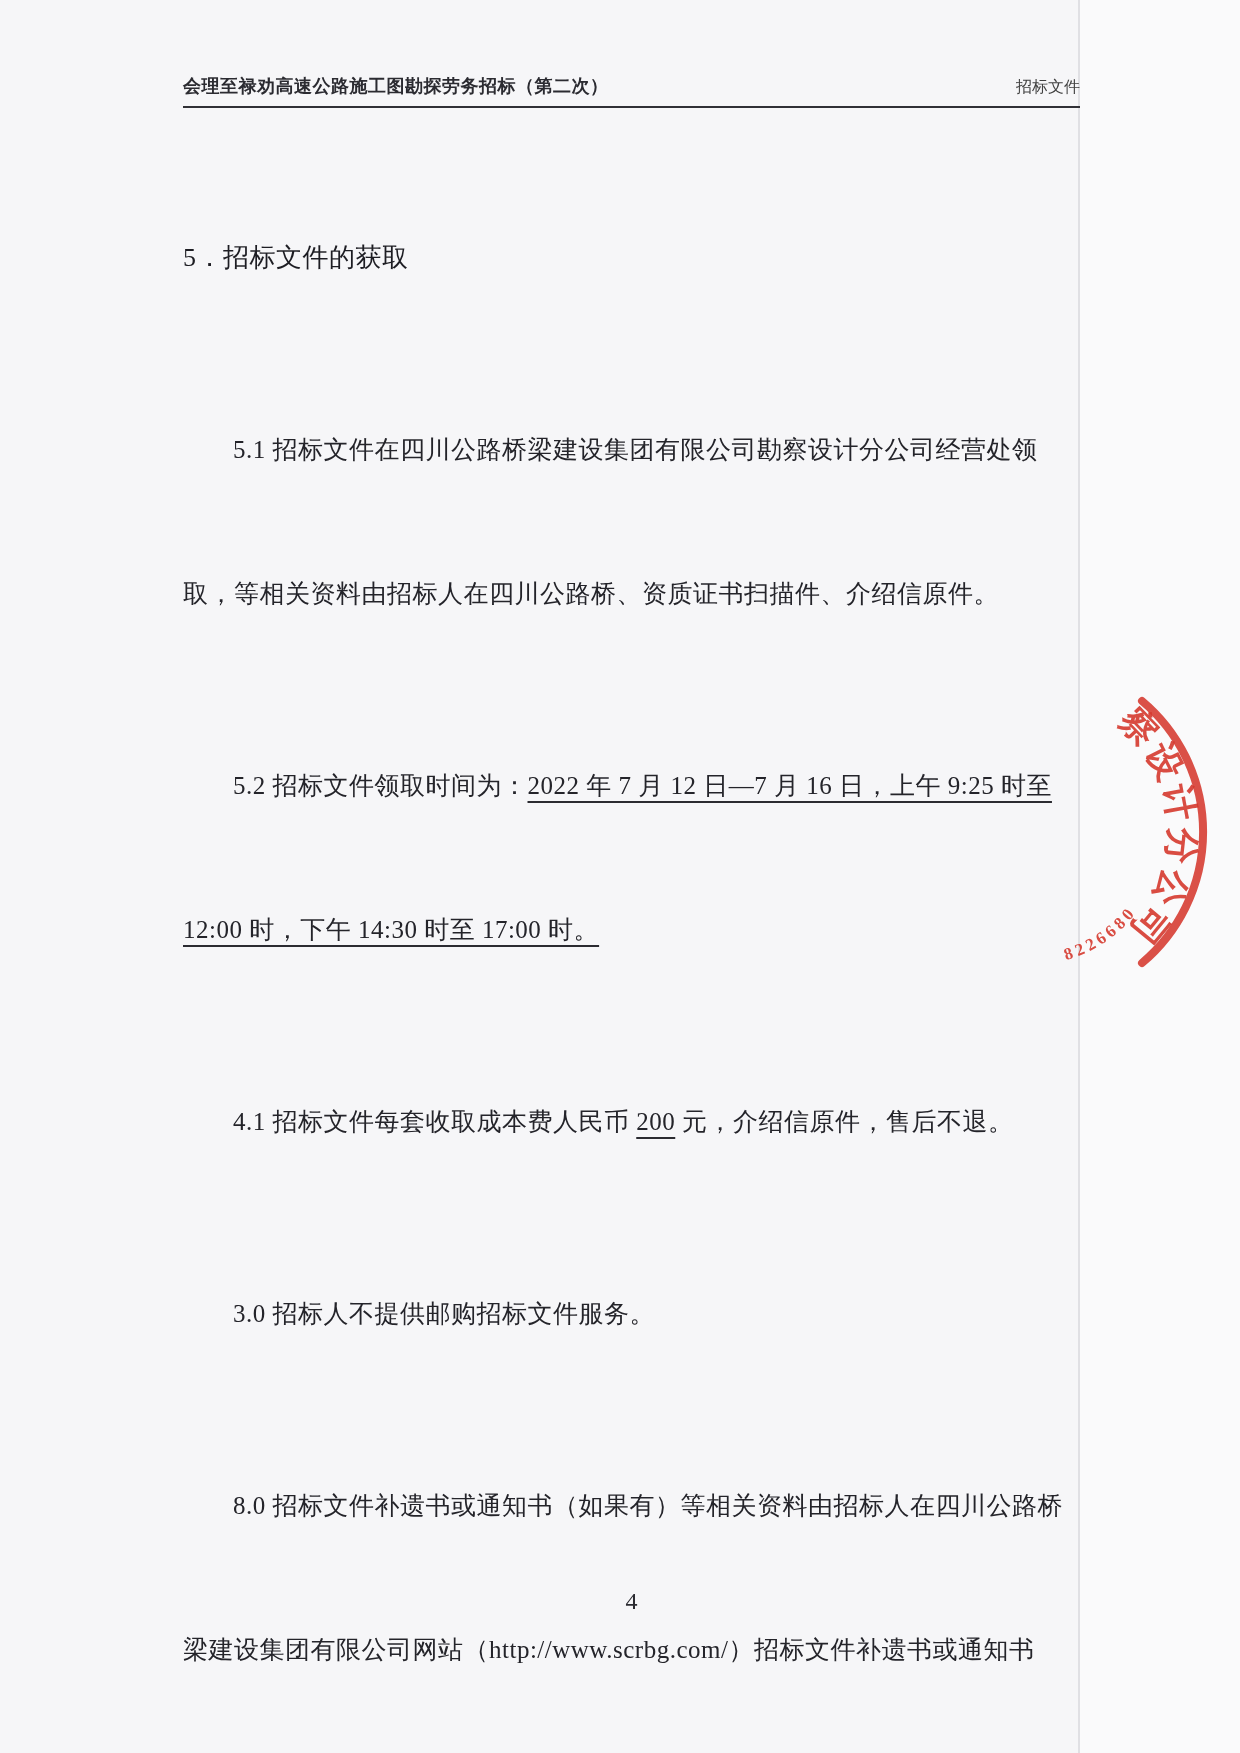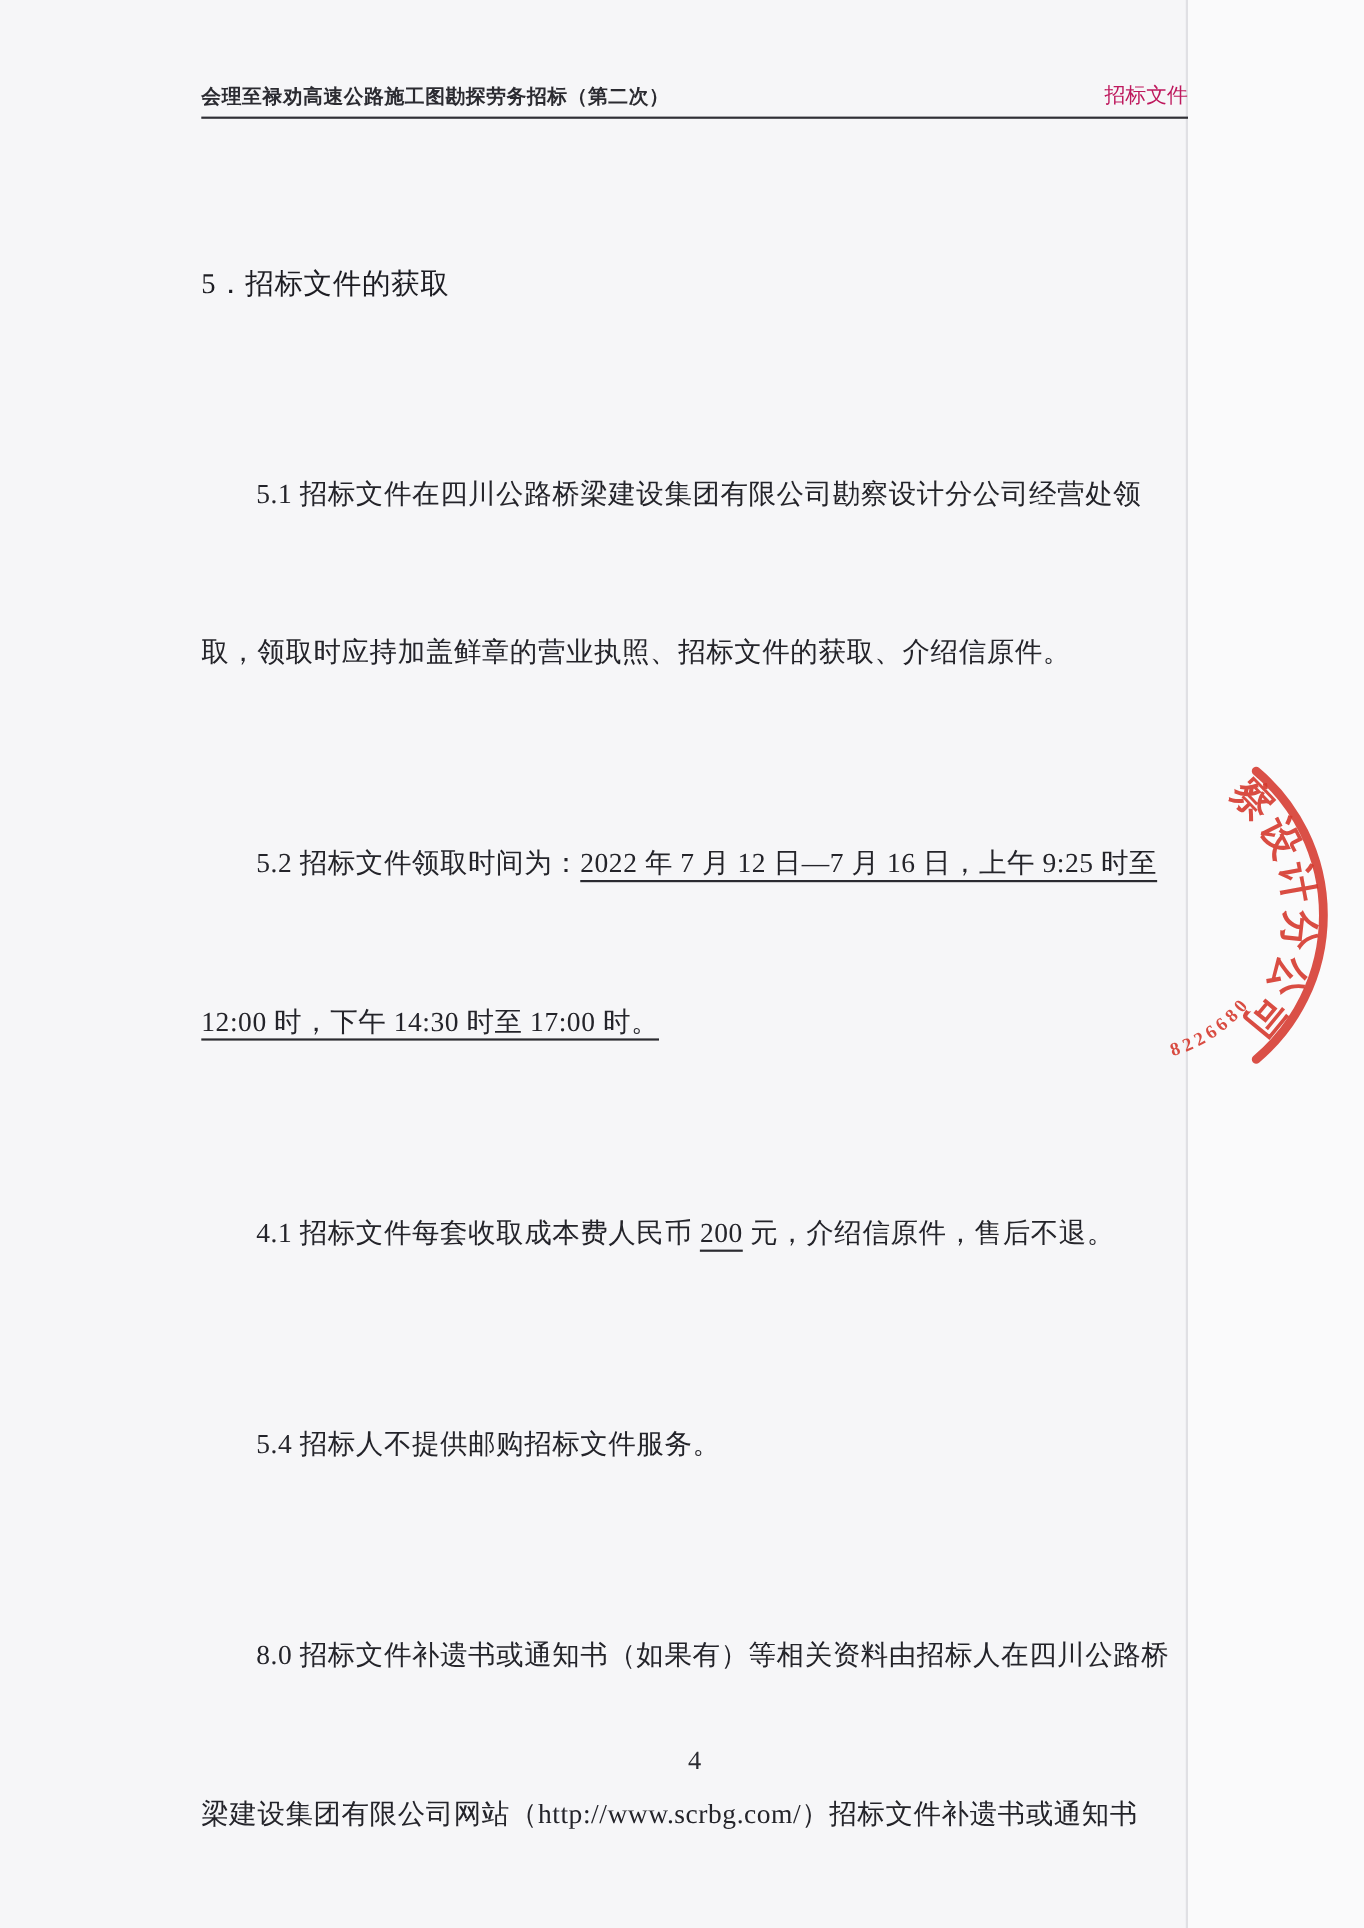--- a/index.html
+++ b/index.html
@@ -11,21 +11,21 @@
     color:#24242a;
   }
   .right-strip { position:absolute; left:1080px; top:0; width:160px; height:100%; background:#fafafb; }
   .seam { position:absolute; left:1078px; top:0; width:2px; height:100%; background:#e0e0e4; }
   .header {
     position:absolute; left:183px; top:74px; width:897px;
     display:flex; justify-content:space-between; align-items:flex-end;
     white-space:pre-wrap;
   }
   .header .h-left  { font-size:18px; font-weight:bold; letter-spacing:.5px; color:#2b2b31; }
-  .header .h-right { font-size:19px; color:#be185d; }
+  .header .h-right { font-size:16px; color:#404040; }
   .header-rule { position:absolute; left:183px; top:106px; width:897px; height:2px; background:#303036; }
   .content {
     position:absolute; left:183px; top:138px; width:902px;
     font-size:25px; line-height:48px; letter-spacing:.5px;
     white-space:pre-wrap;
   }
   .line { min-height:48px; }
   .ind   { padding-left:50px; }  
   .heading { font-weight:normal; font-size:26px; color:#1d1d23; }        
   .u {
@@ -51,28 +51,28 @@
   <div class="header">
     <span class="h-left">会理至禄劝高速公路施工图勘探劳务招标（第二次）</span>
     <span class="h-right">招标文件</span>
   </div>
   <div class="header-rule"></div>
 
   <div class="content">
     <div class="line heading">5．招标文件的获取</div>
 
     <div class="line ind">5.1 招标文件在四川公路桥梁建设集团有限公司勘察设计分公司经营处领</div>
-    <div class="line">取，领取时应持加盖鲜章的营业执照、招标文件的获取、介绍信原件。</div>
+    <div class="line">取，等相关资料由招标人在四川公路桥、资质证书扫描件、介绍信原件。</div>
 
     <div class="line ind"><span>5.2 招标文件领取时间为：</span><span class="u">2022 年 7 月 12 日—7 月 16 日，上午 9:25 时至</span></div>
     <div class="line"><span class="u">12:00 时，下午 14:30 时至 17:00 时。</span></div>
 
     <div class="line ind"><span>4.1 招标文件每套收取成本费人民币 </span><span class="u">200</span><span> 元，介绍信原件，售后不退。</span></div>
 
-    <div class="line ind">5.4 招标人不提供邮购招标文件服务。</div>
+    <div class="line ind">3.0 招标人不提供邮购招标文件服务。</div>
 
     <div class="line ind">8.0 招标文件补遗书或通知书（如果有）等相关资料由招标人在四川公路桥</div>
     <div class="line">梁建设集团有限公司网站（http://www.scrbg.com/）招标文件补遗书或通知书</div>
     
     
     
     
 
     
 

